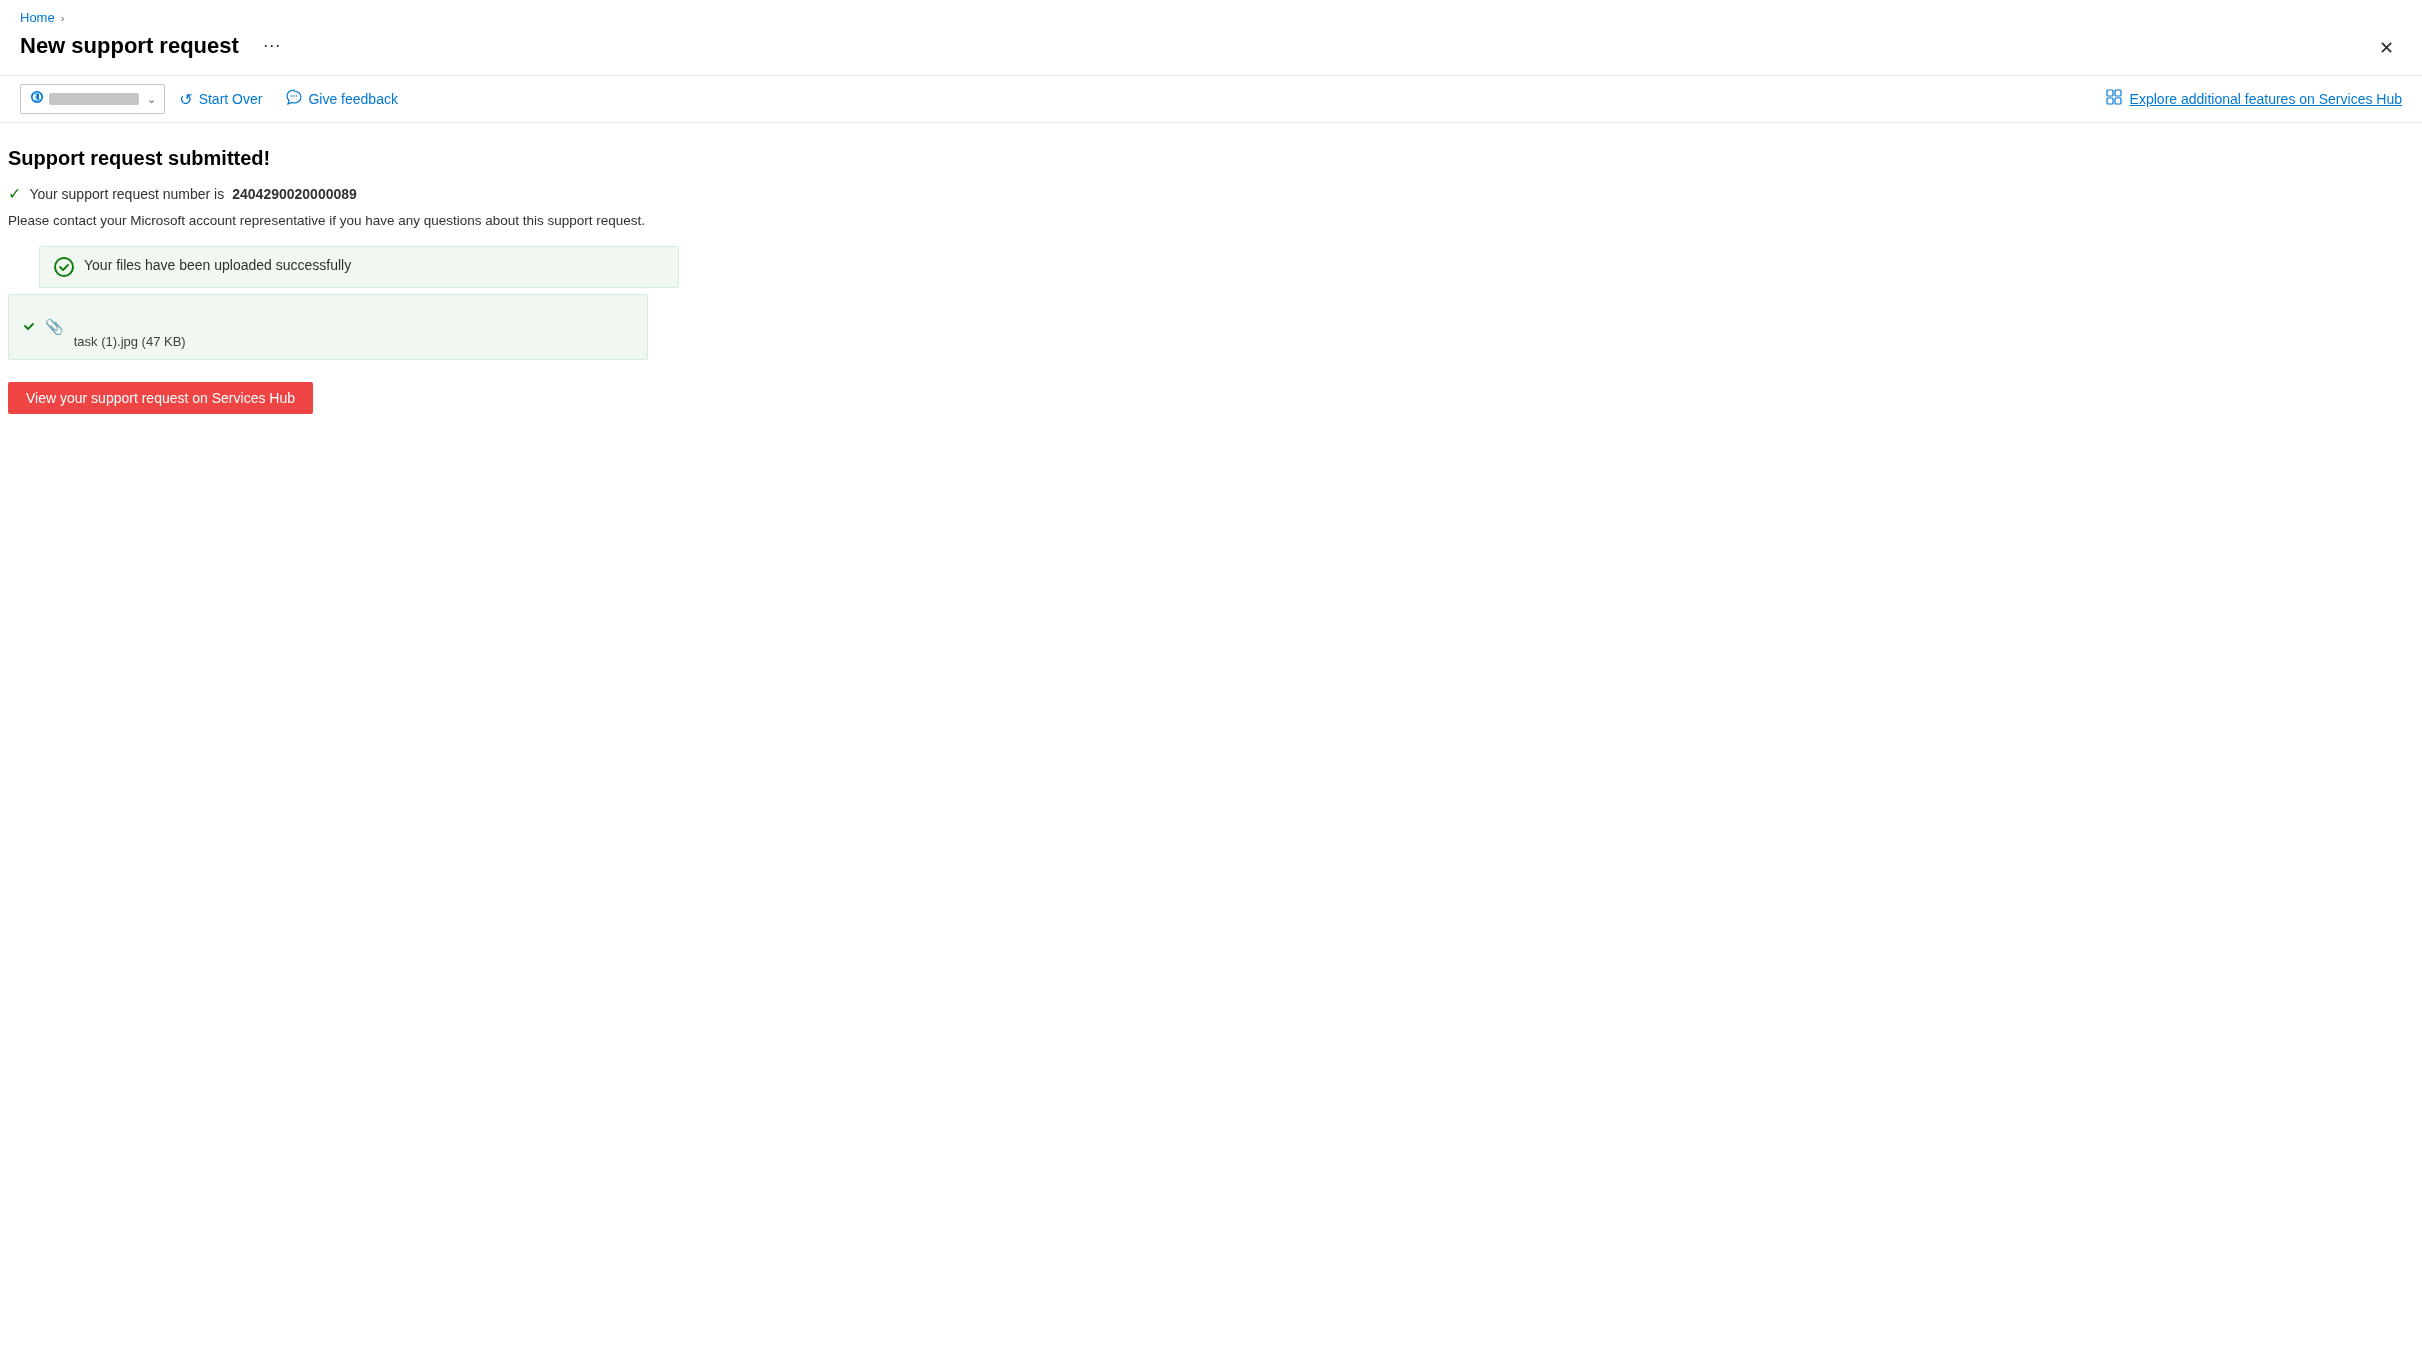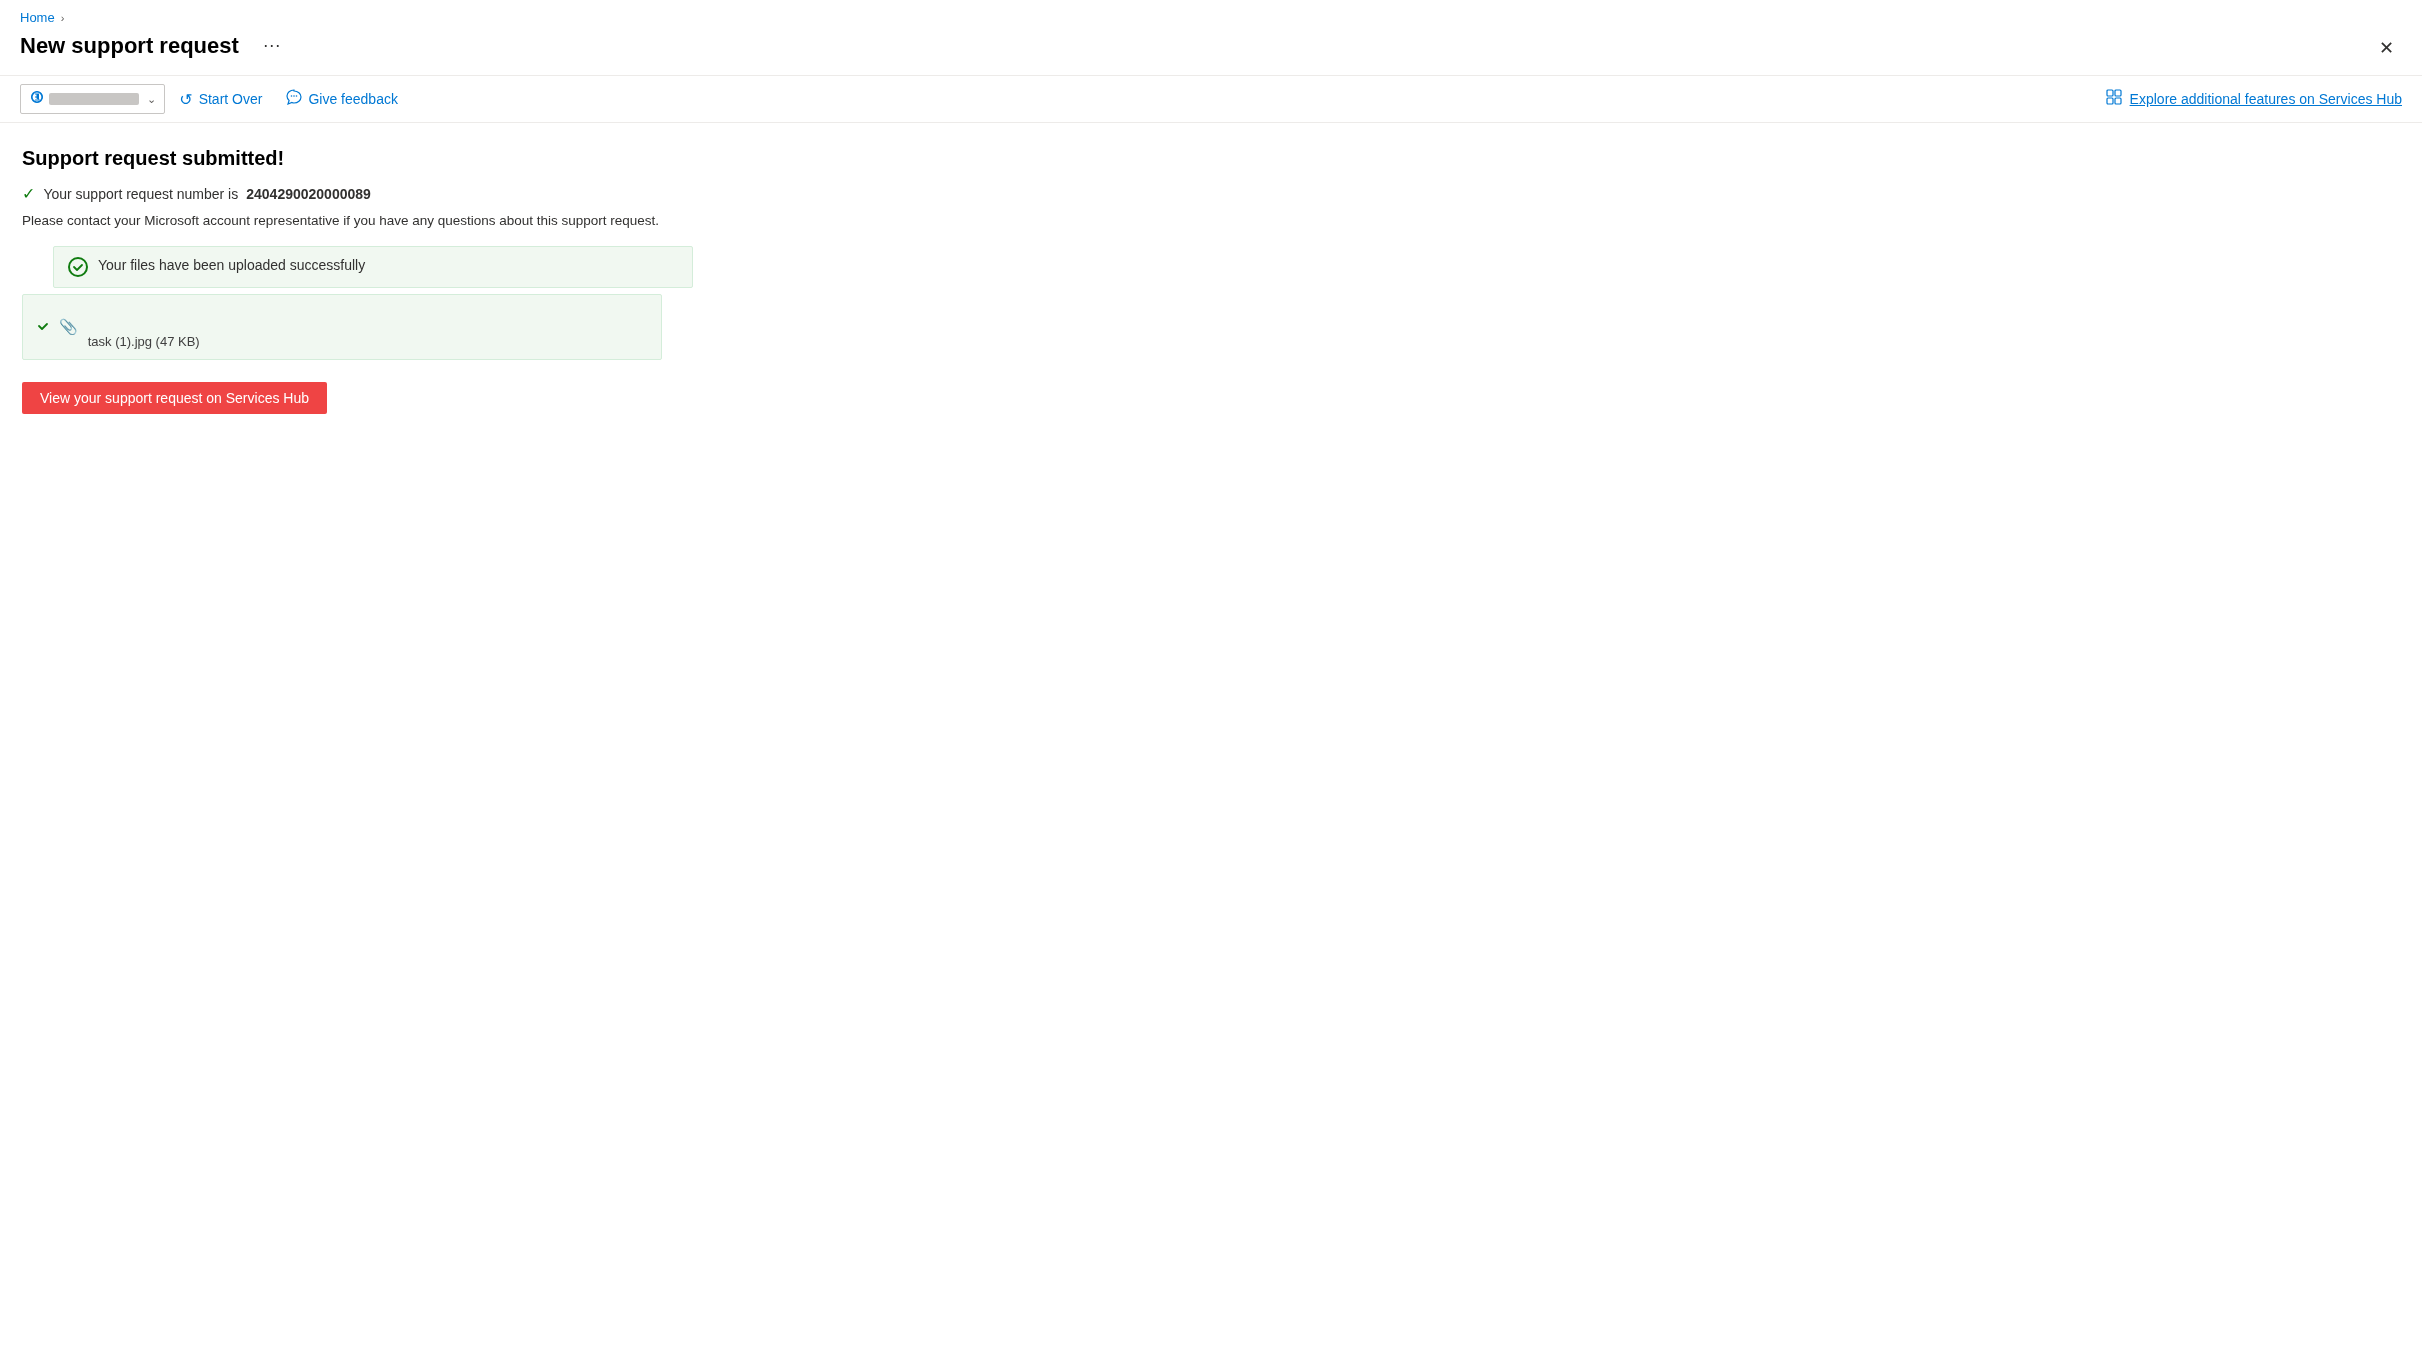--- a/index.html
+++ b/index.html
@@ -118,21 +118,21 @@
       color: #0078d4;
       cursor: pointer;
       font-size: 14px;
       text-decoration: underline;
     }
     .toolbar-right-icon {
       font-size: 16px;
       color: #0078d4;
     }
     .main-content {
-      padding: 24px 22px;
+      padding: 24px 8px;
     }
     .success-heading {
       font-size: 20px;
       font-weight: 600;
       color: #000000;
       margin-bottom: 14px;
     }
     .request-number-row {
       display: flex;
       align-items: center;

